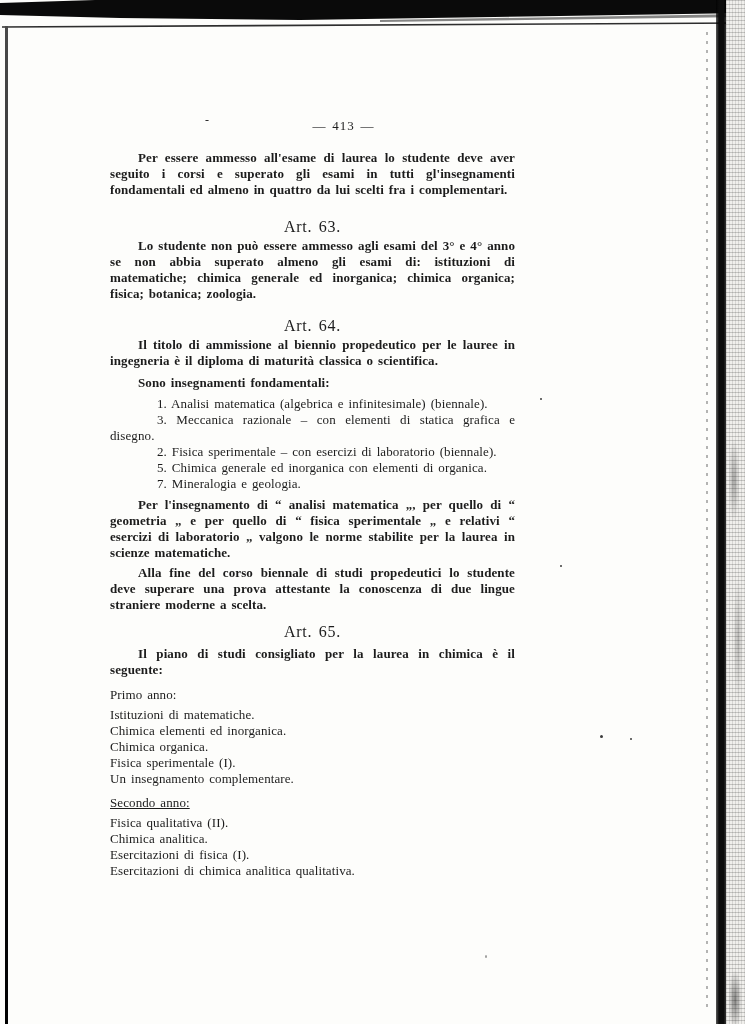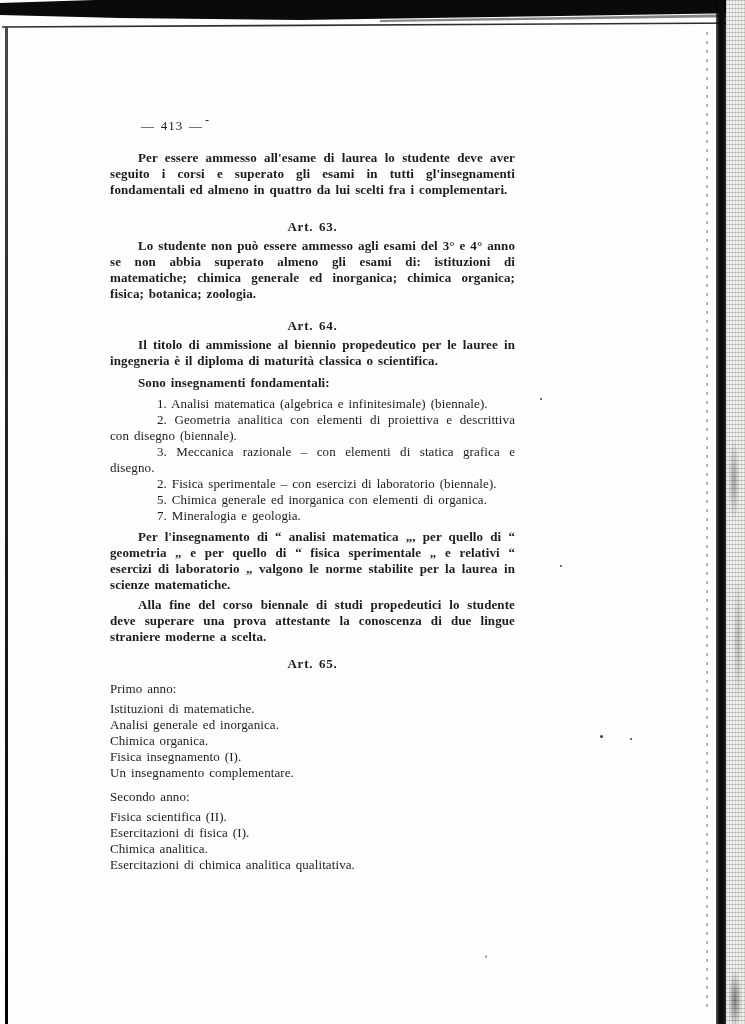--- a/index.html
+++ b/index.html
@@ -46,42 +46,42 @@
   .speck{position:absolute;background:#3c3c3c;border-radius:50%;}
 
   
   .textblock{
     position:absolute;left:110px;top:118px;width:405px;
     font-size:13px;line-height:16px;
     letter-spacing:.1px;word-spacing:1.5px;
   }
   .textblock p{margin:0;text-align:justify;}
   .pagenum-row{position:relative;height:16px;}
-  .pagenum{text-align:left;transform:translateX(31px);letter-spacing:1px;}
+  .pagenum{text-align:center;transform:translateX(31px);letter-spacing:1px;}
   .stray-dash{position:absolute;left:95px;top:-6px;font-size:12px;}
   .para-indent{text-indent:28px;font-weight:bold;}
-  .art-heading{margin:0;font-size:13px;font-weight:bold;text-align:center;letter-spacing:.8px;line-height:16px;}
+  .art-heading{margin:0;font-size:16px;font-weight:normal;text-align:center;letter-spacing:.8px;line-height:16px;}
   .list-item{text-indent:47px;}
   .year-label{margin-left:53px;text-align:center;}
   .course{margin-left:40px;text-align:right;}
 
   .m-intro{margin-top:16px !important;}
   .m-h63{margin-top:21px !important;}
   .m-b63{margin-top:3px !important;}
   .m-h64{margin-top:16px !important;}
   .m-p641{margin-top:3px !important;}
   .m-p642{margin-top:6px !important;}
   .m-list{margin-top:5px !important;}
   .m-p643{margin-top:5px !important;}
   .m-p644{margin-top:4px !important;}
   .m-h65{margin-top:11px !important;}
   .m-p651{margin-top:6px !important;}
   .m-y1{margin-top:9px !important;}
   .m-c1{margin-top:4px !important;}
-  .m-y2{margin-top:8px !important;}
+  .m-y2{margin-top:8px !important;text-decoration:underline;}
   .m-c2{margin-top:4px !important;}
 </style>
 </head>
 <body>
 
 <div class="page">
 
   <div class="scan-top">
     <svg width="745" height="30" viewBox="0 0 745 30">
       <polygon points="0,3 95,0 745,0 745,13 560,16 300,20 120,18 0,15" fill="#0a0a0a"></polygon>
@@ -110,38 +110,38 @@
     <p class="para-indent m-intro">Per essere ammesso all'esame di laurea lo studente deve aver seguito i corsi e superato gli esami in tutti gl'insegnamenti fondamentali ed almeno in quattro da lui scelti fra i complementari.</p>
 
     <h3 class="art-heading m-h63">Art. 63.</h3>
     <p class="para-indent m-b63">Lo studente non può essere ammesso agli esami del 3° e 4° anno se non abbia superato almeno gli esami di: istituzioni di matematiche; chimica generale ed inorganica; chimica organica; fisica; botanica; zoologia.</p>
 
     <h3 class="art-heading m-h64">Art. 64.</h3>
     <p class="para-indent m-p641">Il titolo di ammissione al biennio propedeutico per le lauree in ingegneria è il diploma di maturità classica o scientifica.</p>
     <p class="para-indent m-p642">Sono insegnamenti fondamentali:</p>
 
     <p class="list-item m-list">1. Analisi matematica (algebrica e infinitesimale) (biennale).</p>
-    <p class="list-item">2. Geometria analitica con elementi di proiettiva e descrittiva con disegno (biennale).</p>
     <p class="list-item">3. Meccanica razionale – con elementi di statica grafica e disegno.</p>
     <p class="list-item">2. Fisica sperimentale – con esercizi di laboratorio (biennale).</p>
     <p class="list-item">5. Chimica generale ed inorganica con elementi di organica.</p>
     <p class="list-item">7. Mineralogia e geologia.</p>
 
     <p class="para-indent m-p643">Per l'insegnamento di “ analisi matematica „, per quello di “ geometria „ e per quello di “ fisica sperimentale „ e relativi “ esercizi di laboratorio „ valgono le norme stabilite per la laurea in scienze matematiche.</p>
     <p class="para-indent m-p644">Alla fine del corso biennale di studi propedeutici lo studente deve superare una prova attestante la conoscenza di due lingue straniere moderne a scelta.</p>
 
     <h3 class="art-heading m-h65">Art. 65.</h3>
+    <p class="para-indent m-p651">Il piano di studi consigliato per la laurea in chimica è il seguente:</p>
 
     <p class="year-label m-y1">Primo anno:</p>
     <p class="course m-c1">Istituzioni di matematiche.</p>
-    <p class="course">Analisi generale ed inorganica.</p>
+    <p class="course">Chimica elementi ed inorganica.</p>
     <p class="course">Chimica organica.</p>
-    <p class="course">Fisica insegnamento (I).</p>
+    <p class="course">Fisica sperimentale (I).</p>
     <p class="course">Un insegnamento complementare.</p>
 
     <p class="year-label m-y2">Secondo anno:</p>
-    <p class="course m-c2">Fisica scientifica (II).</p>
+    <p class="course m-c2">Fisica qualitativa (II).</p>
+    <p class="course">Chimica analitica.</p>
     <p class="course">Esercitazioni di fisica (I).</p>
-    <p class="course">Chimica analitica.</p>
     <p class="course">Esercitazioni di chimica analitica qualitativa.</p>
 
   </div>
 </div>
 
 </body></html>

